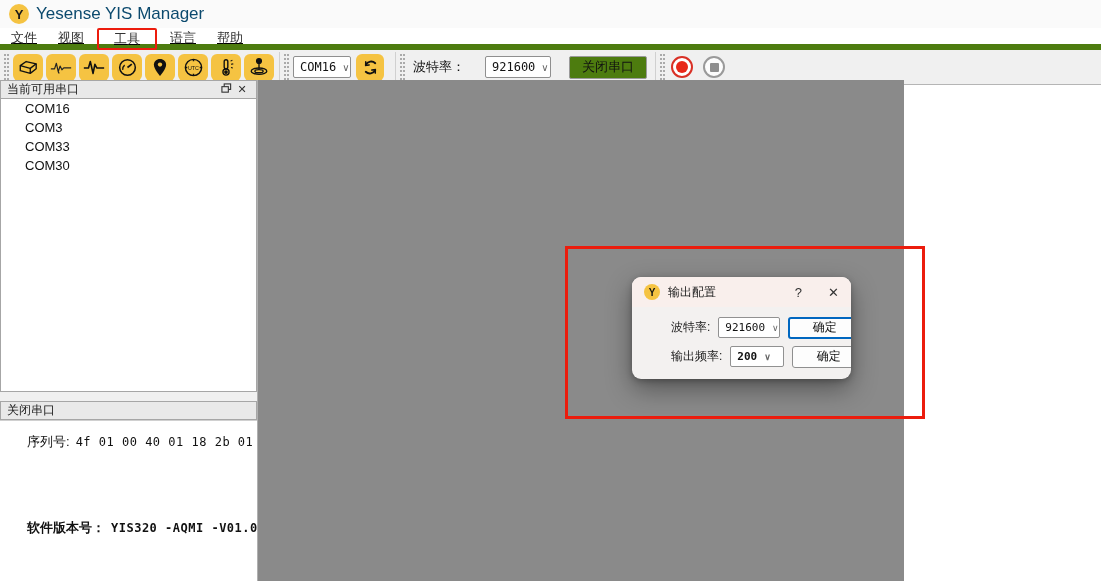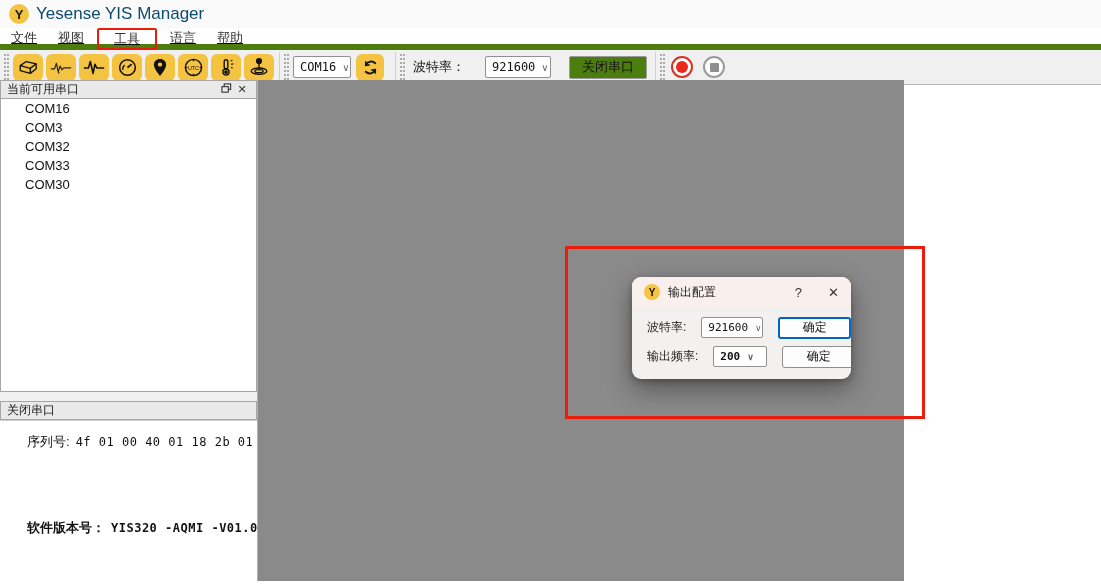--- a/index.html
+++ b/index.html
@@ -73,21 +73,21 @@
   
   .dialog{position:absolute;left:374px;top:197px;width:219px;height:102px;border-radius:9px;background:#f3f1f0;
     box-shadow:0 10px 26px rgba(0,0,0,.38),0 2px 6px rgba(0,0,0,.25);overflow:hidden;}
   .dialog-titlebar{height:30px;background:#f9efec;display:flex;align-items:center;padding:0 12px 0 12px;}
   .dialog-titlebar .dlogo{width:16px;height:16px;border-radius:50%;background:var(--accent-yellow);
     display:flex;align-items:center;justify-content:center;font-weight:bold;font-size:10px;color:#111;flex:none;}
   .dialog-title{font-size:12px;color:#1a1a1a;margin-left:8px;flex:1;}
   .dlg-help{border:none;background:transparent;font-size:13px;color:#333;margin-right:26px;cursor:pointer;}
   .dlg-close{border:none;background:transparent;font-size:13px;color:#333;cursor:pointer;}
   .dialog-body{padding:6px 12px 0 15px;}
-  .dlg-row{display:grid;grid-template-columns:auto 1fr 73px;align-items:center;height:29px;column-gap:15px;}
+  .dlg-row{display:grid;grid-template-columns:auto 1fr 73px;align-items:center;height:29px;column-gap:8px;margin-left:24px;}
   .dlg-label{font-size:12px;color:#1a1a1a;white-space:nowrap;}
   .dlg-combo{justify-self:end;height:21px;background:#fff;border:1px solid #919191;border-radius:2px;
     display:flex;align-items:center;padding:0 4px 0 6px;}
   .dlg-combo .val{font-family:"DejaVu Sans Mono",monospace;font-size:11px;color:#111;}
   .dlg-combo .chev{color:#666;font-size:9px;margin-left:7px;}
   .dlg-combo.w1{width:62px;}
   .dlg-combo.w2{width:54px;font-weight:bold;}
   .dlg-ok{height:22px;background:#fdfdfd;border:1px solid #8f8f8f;border-radius:3px;font-size:12px;color:#111;cursor:pointer;}
   .dlg-ok.focused{border:2px solid var(--focus-blue);}
 </style>
@@ -237,21 +237,20 @@
                 <rect x="1" y="4" width="7" height="6" fill="#e9e9e9"></rect>
               </svg></span>
         </button>
         <button class="ph-btn">
           <span>✕</span>
         </button>
       </div>
       <div class="port-list">
         <div class="port-item">COM16</div>
         <div class="port-item">COM3</div>
-        <div class="port-item">COM32</div>
         <div class="port-item">COM33</div>
         <div class="port-item">COM30</div>
       </div>
       <div class="panel-gap"></div>
       <div class="panel-header">
         <span class="ph-title">关闭串口</span>
       </div>
       <div class="product-body">
         <div class="info-row">
           <span class="info-label">序列号:</span>

